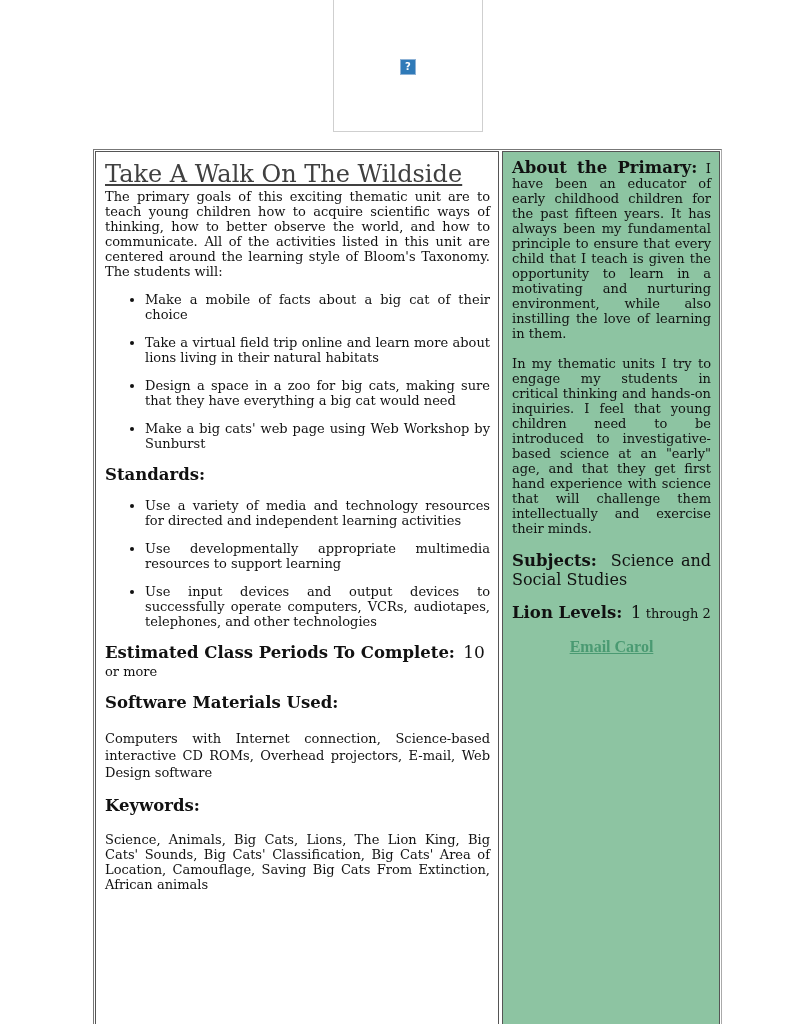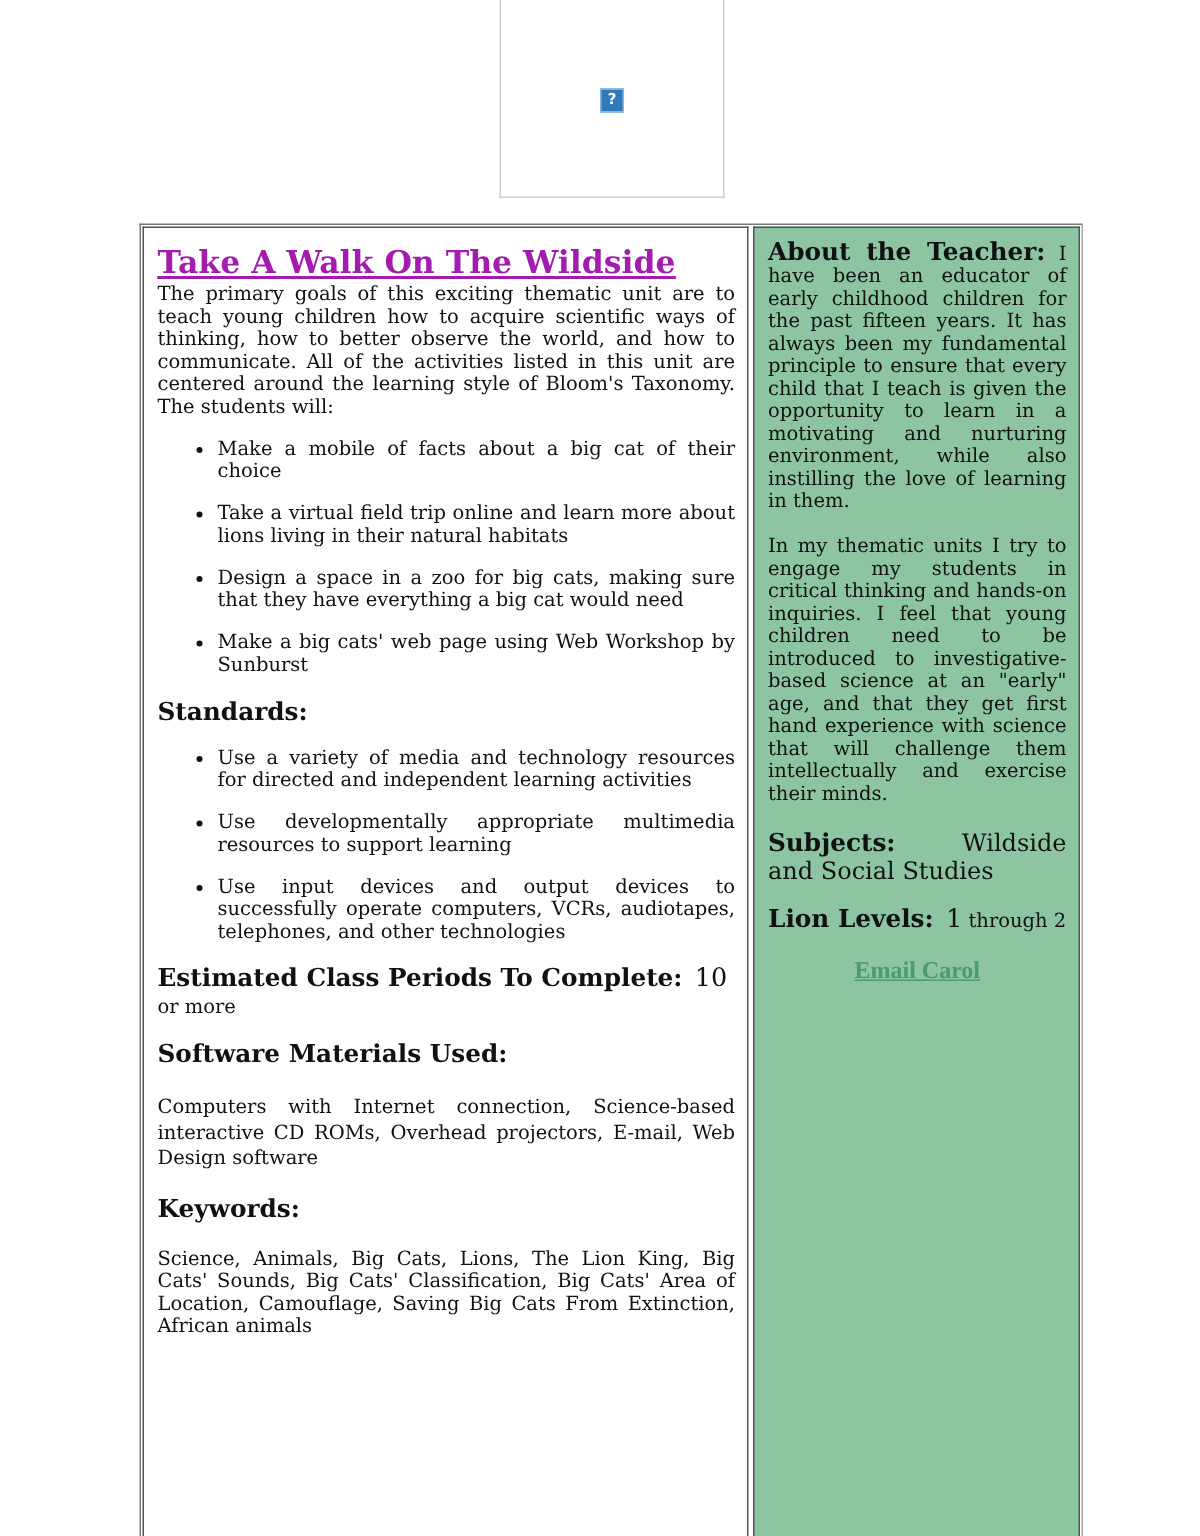--- a/index.html
+++ b/index.html
@@ -12,21 +12,21 @@
          line-height:14px; text-align:center; font-family:"DejaVu Sans", sans-serif; font-weight:bold; }
   .outer { position:absolute; left:93px; top:149px; width:627px; height:900px;
          border:1px solid #777; border-right-color:#aaa; border-bottom:none; }
   .cell-left { position:absolute; left:1px; top:1px; width:404px; height:900px;
          border:1px solid #555; border-bottom:none; box-sizing:border-box; background:#fff;
          padding:8px 8px 0 9px; }
   .cell-right { position:absolute; left:408px; top:1px; width:218px; height:900px;
          border:1px solid #555; border-bottom:none; box-sizing:border-box; background:#8dc4a2;
          padding:8px 8px 0 9px; }
   .just { text-align:justify; }
-  .title { font-size:21px; font-weight:bold; color:#a21caf; text-decoration:underline;
+  .title { font-size:24px; font-weight:normal; color:#404040; text-decoration:underline;
          line-height:29px; margin:0; text-align:justify; text-align-last:auto; }
   .title a { color:inherit; text-decoration:underline; }
   h3 { font-size:16.5px; font-weight:bold; margin:0; line-height:20px; }
   p, li { font-size:13px; line-height:15px; margin:0; }
   ul { margin:0; padding-left:40px; }
   li { margin-bottom:13px; text-align:justify; }
   li:last-child { margin-bottom:0; }
   .big { font-size:17px; }
   .email { display:block; text-align:center; color:#4a9a72; font-weight:bold; font-size:16px;
          text-decoration:underline;font-family:Liberation Serif, serif; }
@@ -65,28 +65,28 @@
 
     <h3 style="margin-top:12px">Software Materials Used:</h3>
     <p class="just" style="margin-top:17px; line-height:17px">Computers with Internet connection, Science-based interactive CD ROMs, Overhead projectors, E-mail, Web Design software</p>
 
     <h3 style="margin-top:15px">Keywords:</h3>
     <p class="just" style="margin-top:16px">Science, Animals, Big Cats, Lions, The Lion King, Big Cats' Sounds, Big Cats' Classification, Big Cats' Area of Location, Camouflage, Saving Big Cats From Extinction, African animals</p>
   </div>
 
   <div class="cell-right">
     <p class="just">
-      <span style="font-size:16.5px; font-weight:bold">About the Teacher:</span>
+      <span style="font-size:16.5px; font-weight:bold">About the Primary:</span>
       <span>I have been an educator of early childhood children for the past fifteen years. It has always been my fundamental principle to ensure that every child that I teach is given the opportunity to learn in a motivating and nurturing environment, while also instilling the love of learning in them.</span>
     </p>
     <p class="just" style="margin-top:15px">In my thematic units I try to engage my students in critical thinking and hands-on inquiries. I feel that young children need to be introduced to investigative-based science at an "early" age, and that they  get  first hand experience with science that will challenge them intellectually and exercise their minds.</p>
 
     <p class="just" style="margin-top:15px; font-size:16px; line-height:19px">
       <span style="font-weight:bold; font-size:16.5px">Subjects:</span>&nbsp;
-      <span>Wildside and Social Studies</span>
+      <span>Science and Social Studies</span>
     </p>
 
     <p style="margin-top:15px; line-height:16px">
       <span style="font-weight:bold; font-size:16.5px">Lion Levels:</span>&nbsp;
       <span class="big">1</span>
       <span>through 2</span>
     </p>
 
     <a class="email" style="margin-top:16px">Email Carol</a>
   </div>

